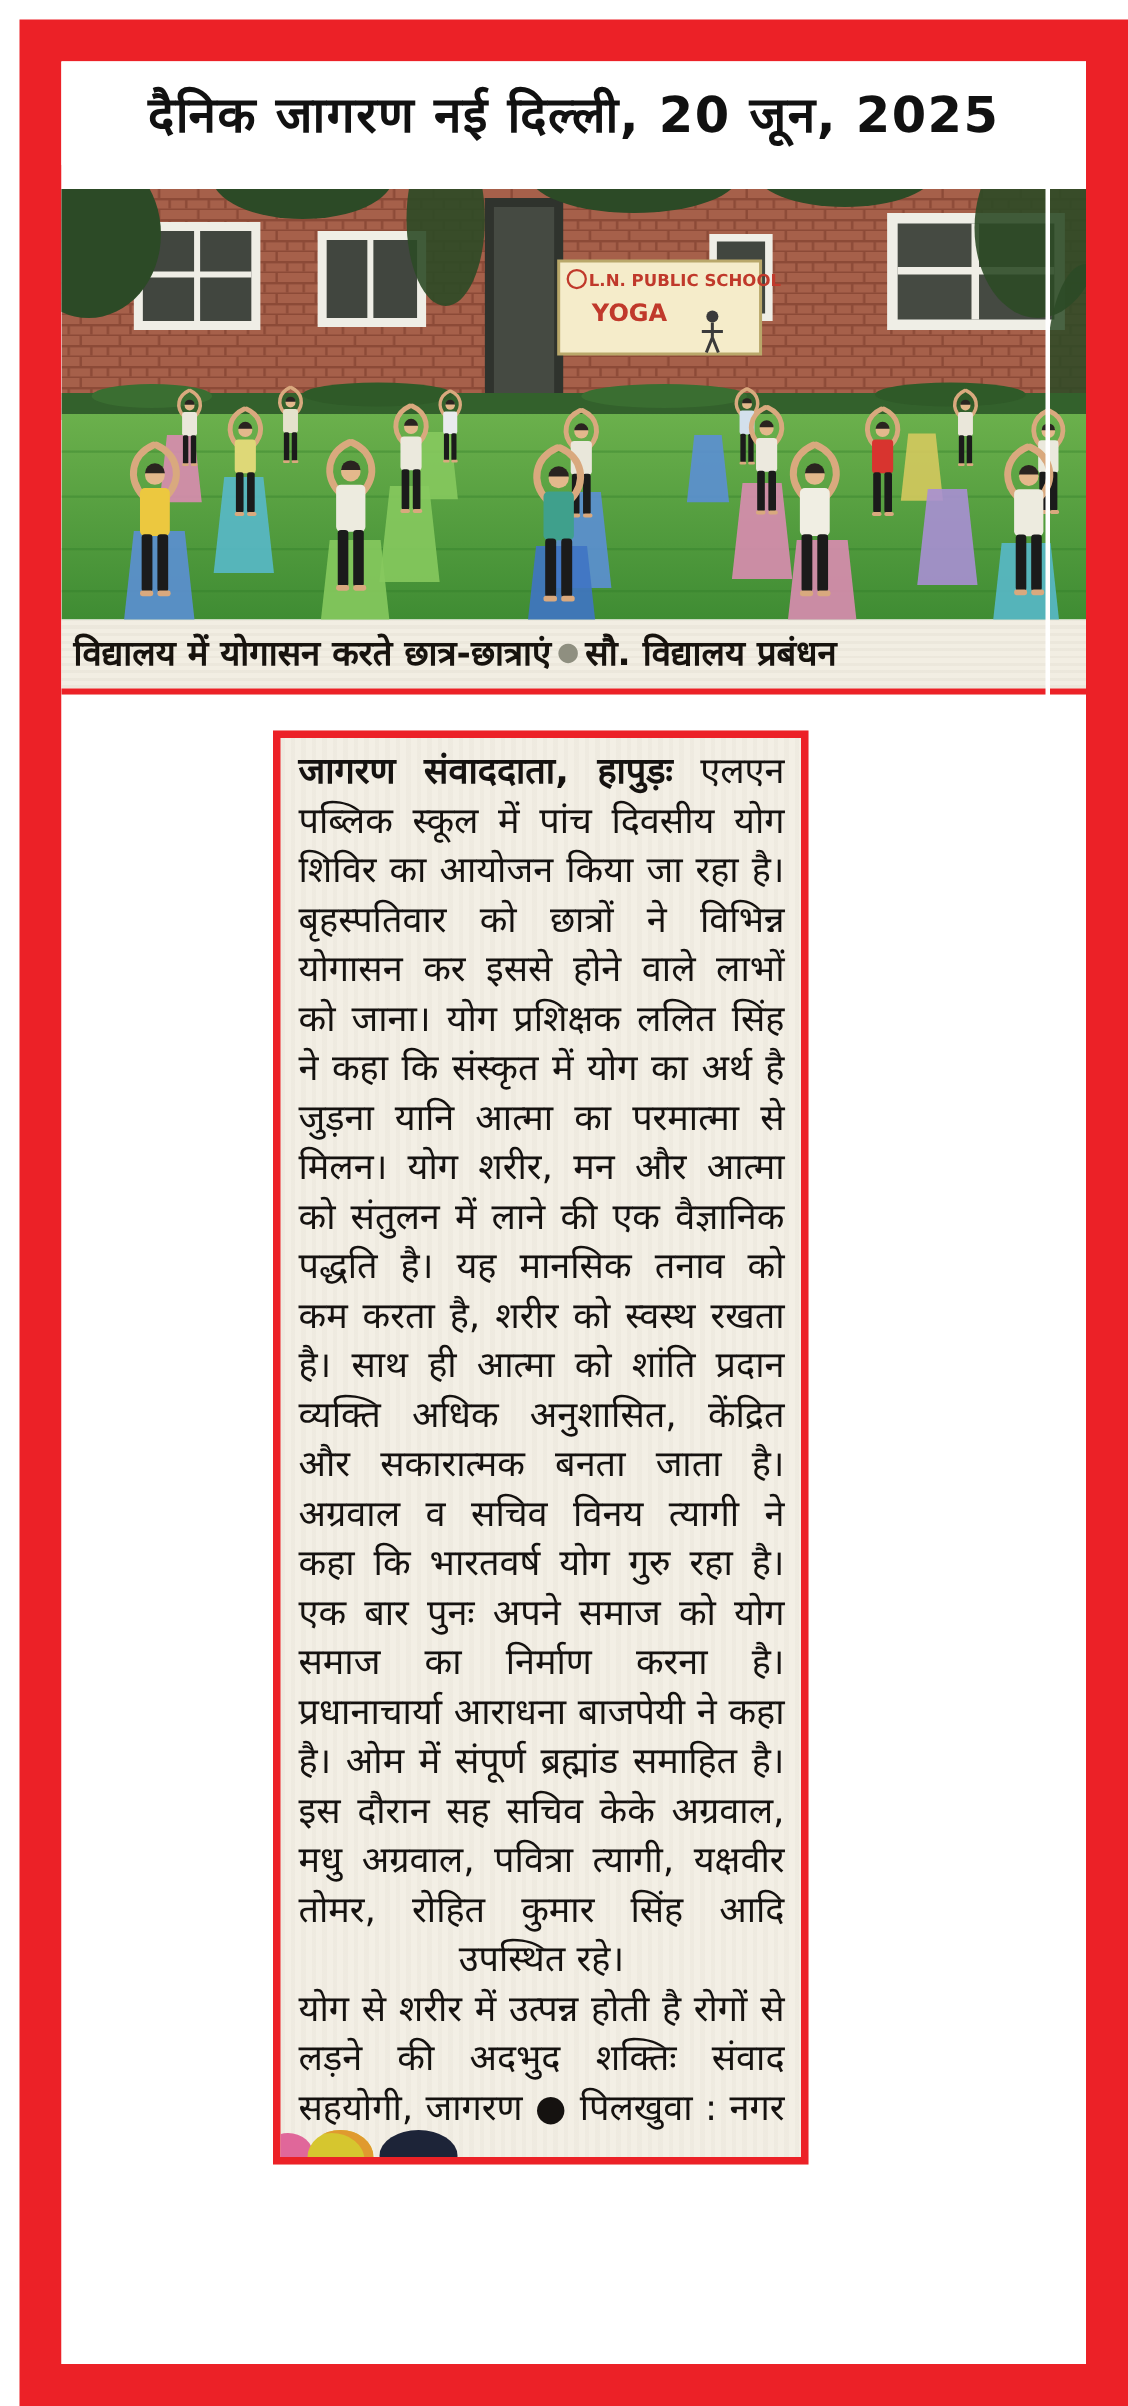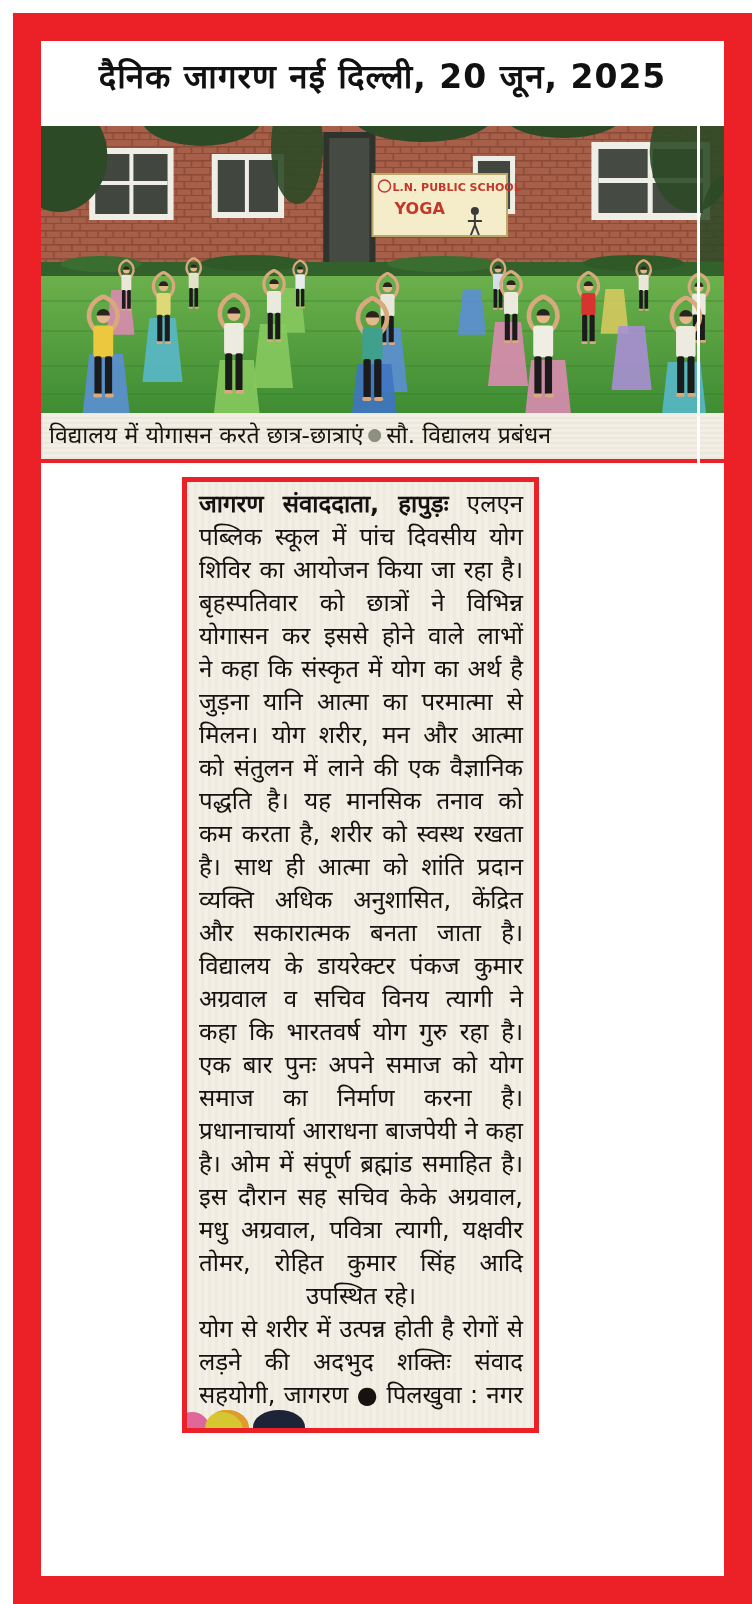--- a/index.html
+++ b/index.html
@@ -21,28 +21,28 @@
     height:69px;display:flex;align-items:center;justify-content:center;
     font-size:33px;font-weight:bold;color:#111;letter-spacing:1px;
     background:#ffffff;
   }
   .photo-wrap{width:100%;height:287px;line-height:0;margin-top:16px;}
   .photo-wrap svg{width:100%;height:100%;}
   .caption-bar{
     background:#f2eee3;
     background-image:repeating-linear-gradient(0deg,rgba(120,110,90,.05) 0 2px,transparent 2px 5px);
     padding:5px 10px 9px 8px;
-    font-size:23px;font-weight:normal;color:#17130e;
+    font-size:23px;font-weight:bold;color:#17130e;
     border-bottom:4px solid #ec2127;
     white-space:nowrap;overflow:hidden;
   }
   .cap-dot{color:#8f8f80;font-size:17px;vertical-align:3px;padding:0 4px;}
   .article-box{
     position:relative;
-    margin:14px 0 0 141px;
+    margin:24px 0 0 141px;
     width:357px;
     border:5px solid #ec2127;
     background:#f3efe5;
     background-image:repeating-linear-gradient(90deg,rgba(130,120,100,.04) 0 3px,transparent 3px 7px);
     box-sizing:border-box;
     padding:6px 11px 16px 12px;
     overflow:hidden;
   }
   .line{
     font-size:24px;line-height:33px;color:#151210;
@@ -202,30 +202,30 @@
       <span>विद्यालय में योगासन करते छात्र-छात्राएं</span><span class="cap-dot">●</span><span>सौ. विद्यालय प्रबंधन</span>
     </div>
 
     <div class="article-box">
       <div>
           <div class="line j"><b>जागरण संवाददाता, हापुड़ः</b> एलएन</div>
           <div class="line j">पब्लिक स्कूल में पांच दिवसीय योग</div>
           <div class="line j">शिविर का आयोजन किया जा रहा है।</div>
           <div class="line j">बृहस्पतिवार को छात्रों ने विभिन्न</div>
           <div class="line j">योगासन कर इससे होने वाले लाभों</div>
+          <div class="line j">को जाना। योग प्रशिक्षक ललित सिंह</div>
           <div class="line j">ने कहा कि संस्कृत में योग का अर्थ है</div>
           <div class="line j">जुड़ना यानि आत्मा का परमात्मा से</div>
           <div class="line j">मिलन। योग शरीर, मन और आत्मा</div>
           <div class="line j">को संतुलन में लाने की एक वैज्ञानिक</div>
           <div class="line j">पद्धति है। यह मानसिक तनाव को</div>
           <div class="line j">कम करता है, शरीर को स्वस्थ रखता</div>
           <div class="line j">है। साथ ही आत्मा को शांति प्रदान</div>
           <div class="line j">व्यक्ति अधिक अनुशासित, केंद्रित</div>
           <div class="line j">और सकारात्मक बनता जाता है।</div>
-          <div class="line j">विद्यालय के डायरेक्टर पंकज कुमार</div>
           <div class="line j">अग्रवाल व सचिव विनय त्यागी ने</div>
           <div class="line j">कहा कि भारतवर्ष योग गुरु रहा है।</div>
           <div class="line j">एक बार पुनः अपने समाज को योग</div>
           <div class="line j">समाज का निर्माण करना है।</div>
           <div class="line j">प्रधानाचार्या आराधना बाजपेयी ने कहा</div>
           <div class="line j">है। ओम में संपूर्ण ब्रह्मांड समाहित है।</div>
           <div class="line j">इस दौरान सह सचिव केके अग्रवाल,</div>
           <div class="line j">मधु अग्रवाल, पवित्रा त्यागी, यक्षवीर</div>
           <div class="line j">तोमर, रोहित कुमार सिंह आदि</div>
           <div class="line">उपस्थित रहे।</div>

